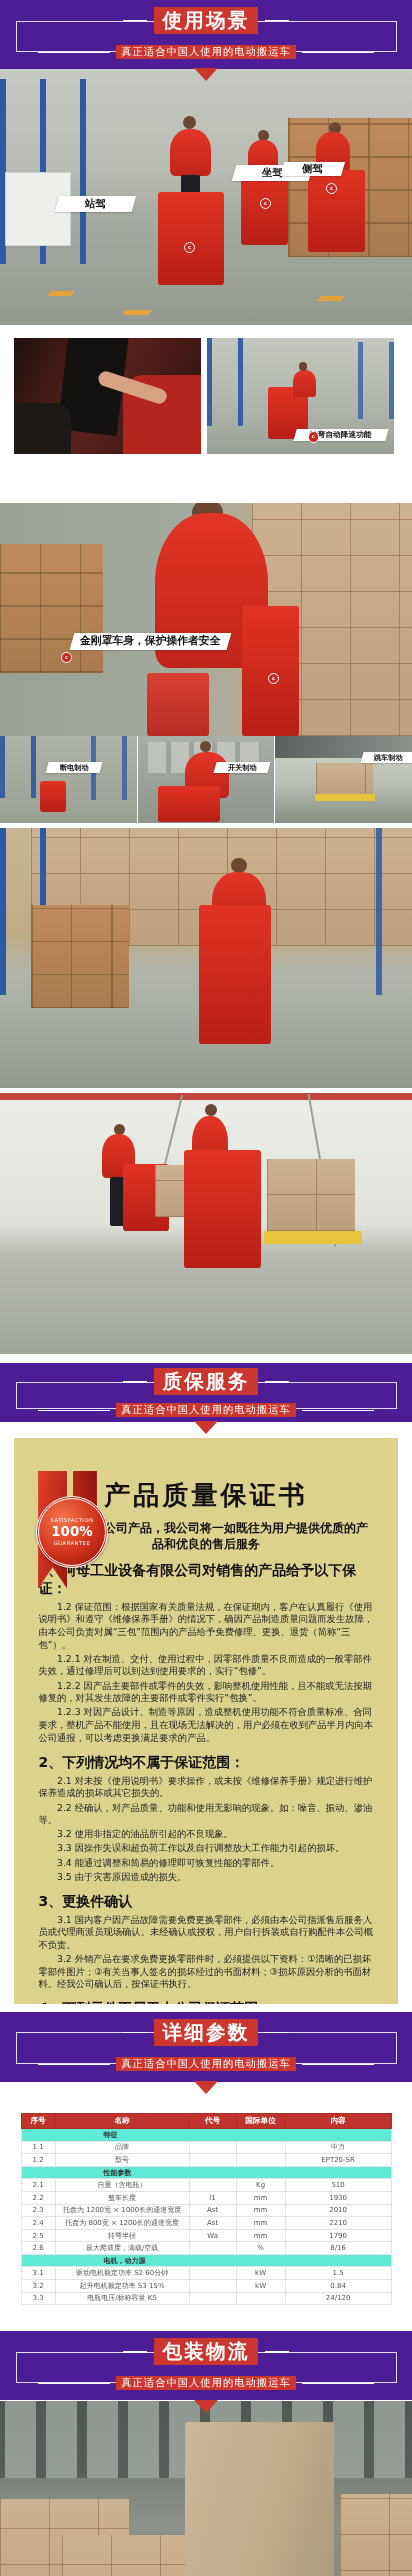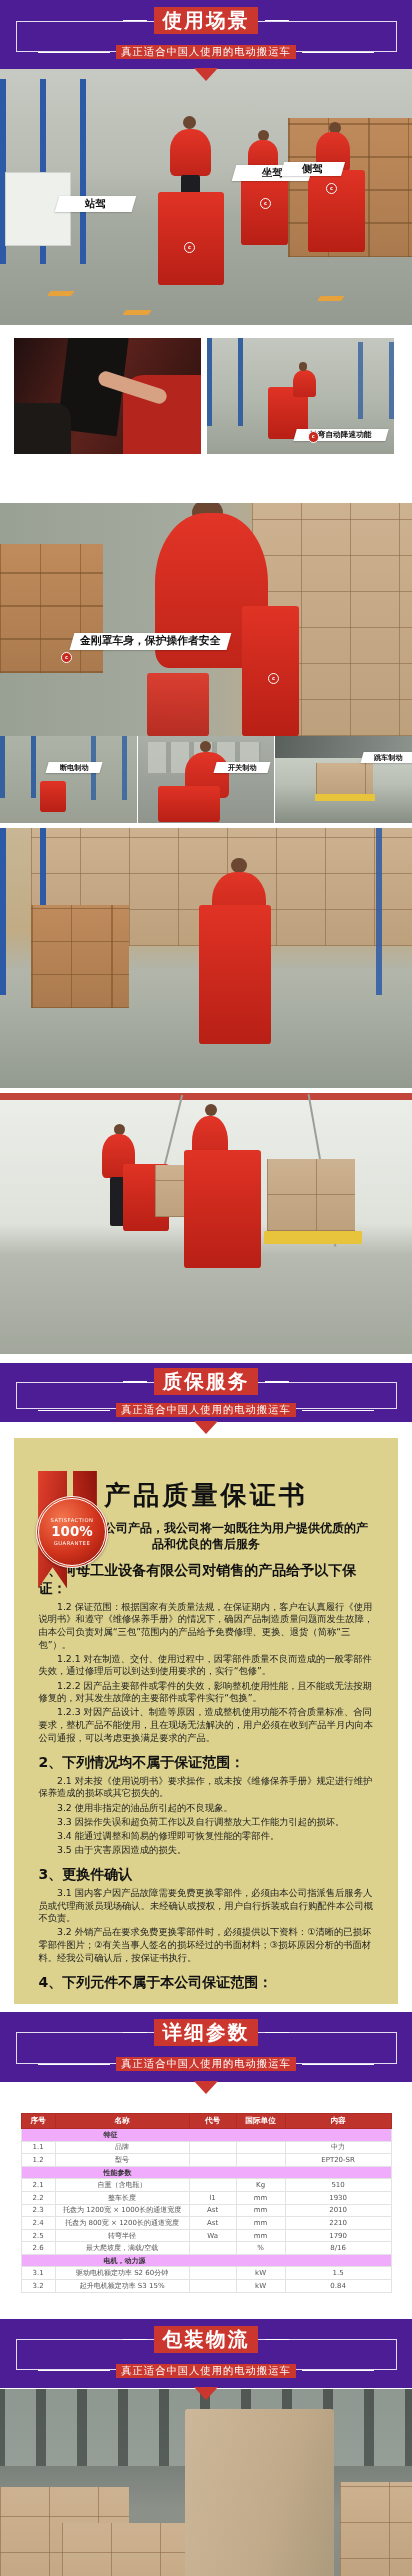--- a/index.html
+++ b/index.html
@@ -61,21 +61,21 @@
                border:3.1px double #fff;box-shadow:0 1px 2.6px rgba(0,0,0,.35);
                display:flex;flex-direction:column;align-items:center;justify-content:center;color:#fff;}
   .badge .seal .t{font-size:5.2px;letter-spacing:0.5px;}
   .badge .seal .c{font-size:13.4px;font-weight:bold;margin:1px 0;}
 
   
   .spec{margin:31px 20.6px 0;border-collapse:collapse;width:371px;table-layout:fixed;}
   .spec th{background:#bf332d;color:#fff;font-size:7.7px;font-weight:bold;padding:2.1px 1px;border:0.5px solid #b02c26;margin-left:24px;}
   .spec td{font-size:7px;color:#555;text-align:center;padding:0.8px 1.5px;border:0.5px solid #e3e3e3;background:#fff;
            overflow:hidden;white-space:nowrap;}
-  .spec tr.grp td{background:#f0abfc;color:#333;font-weight:bold;text-align:left;padding-left:82px;}
+  .spec tr.grp td{background:#5eead4;color:#333;font-weight:bold;text-align:left;padding-left:82px;}
   .c1{width:34px;}.c2{width:134px;}.c3{width:47px;}.c4{width:49px;}.c5{width:106px;}
 </style>
 </head>
 <body>
 
 <div class="page">
 
   <section class="banner" style="height:69px;">
     <div class="frame"></div>
     <div class="btitle">
@@ -247,20 +247,21 @@
       <p class="intro flush">感谢选用本公司产品，我公司将一如既往为用户提供优质的产品和优良的售后服务</p>
 
       <h3>1、阿母工业设备有限公司对销售的产品给予以下保证：</h3>
       <p>1.2 保证范围：根据国家有关质量法规，在保证期内，客户在认真履行《使用说明书》和遵守《维修保养手册》的情况下，确因产品制造质量问题而发生故障，由本公司负责对属“三包”范围内的产品给予免费修理、更换、退货（简称“三包”）。</p>
       <p>1.2.1 对在制造、交付、使用过程中，因零部件质量不良而造成的一般零部件失效，通过修理后可以到达到使用要求的，实行“包修”。</p>
       <p>1.2.2 因产品主要部件或零件的失效，影响整机使用性能，且不能或无法按期修复的，对其发生故障的主要部件或零件实行“包换”。</p>
       <p>1.2.3 对因产品设计、制造等原因，造成整机使用功能不符合质量标准、合同要求，整机产品不能使用，且在现场无法解决的，用户必须在收到产品半月内向本公司通报，可以考虑更换满足要求的产品。</p>
 
       <h3>2、下列情况均不属于保证范围：</h3>
       <p>2.1 对未按《使用说明书》要求操作，或未按《维修保养手册》规定进行维护保养造成的损坏或其它损失的。</p>
+      <p>2.2 经确认，对产品质量、功能和使用无影响的现象。如：噪音、振动、渗油等。</p>
       <p>3.2 使用非指定的油品所引起的不良现象。</p>
       <p>3.3 因操作失误和超负荷工作以及自行调整放大工作能力引起的损坏。</p>
       <p>3.4 能通过调整和简易的修理即可恢复性能的零部件。</p>
       <p>3.5 由于灾害原因造成的损失。</p>
 
       <h3>3、更换件确认</h3>
       <p>3.1 国内客户因产品故障需要免费更换零部件，必须由本公司指派售后服务人员或代理商派员现场确认。未经确认或授权，用户自行拆装或自行购配件本公司概不负责。</p>
       <p>3.2 外销产品在要求免费更换零部件时，必须提供以下资料：①清晰的已损坏零部件图片；②有关当事人签名的损坏经过的书面材料；③损坏原因分析的书面材料。经我公司确认后，按保证书执行。</p>
 
       <h3>4、下列元件不属于本公司保证范围：</h3>
@@ -373,20 +374,27 @@
           <td>kW</td>
           <td>1.5</td>
         </tr>
       <tr>
           <td>3.2</td>
           <td>起升电机额定功率 S3 15%</td>
           <td></td>
           <td>kW</td>
           <td>0.84</td>
         </tr>
+      <tr>
+          <td>3.3</td>
+          <td>电瓶电压/标称容量 K5</td>
+          <td></td>
+          <td></td>
+          <td>24/120</td>
+        </tr>
     </tbody>
   </table>
 
   <section class="banner" style="height:69px;margin-top:26px;">
     <div class="frame"></div>
     <div class="btitle">
       <span class="dash"></span>
       <h2>包装物流</h2>
       <span class="dash"></span>
     </div>

